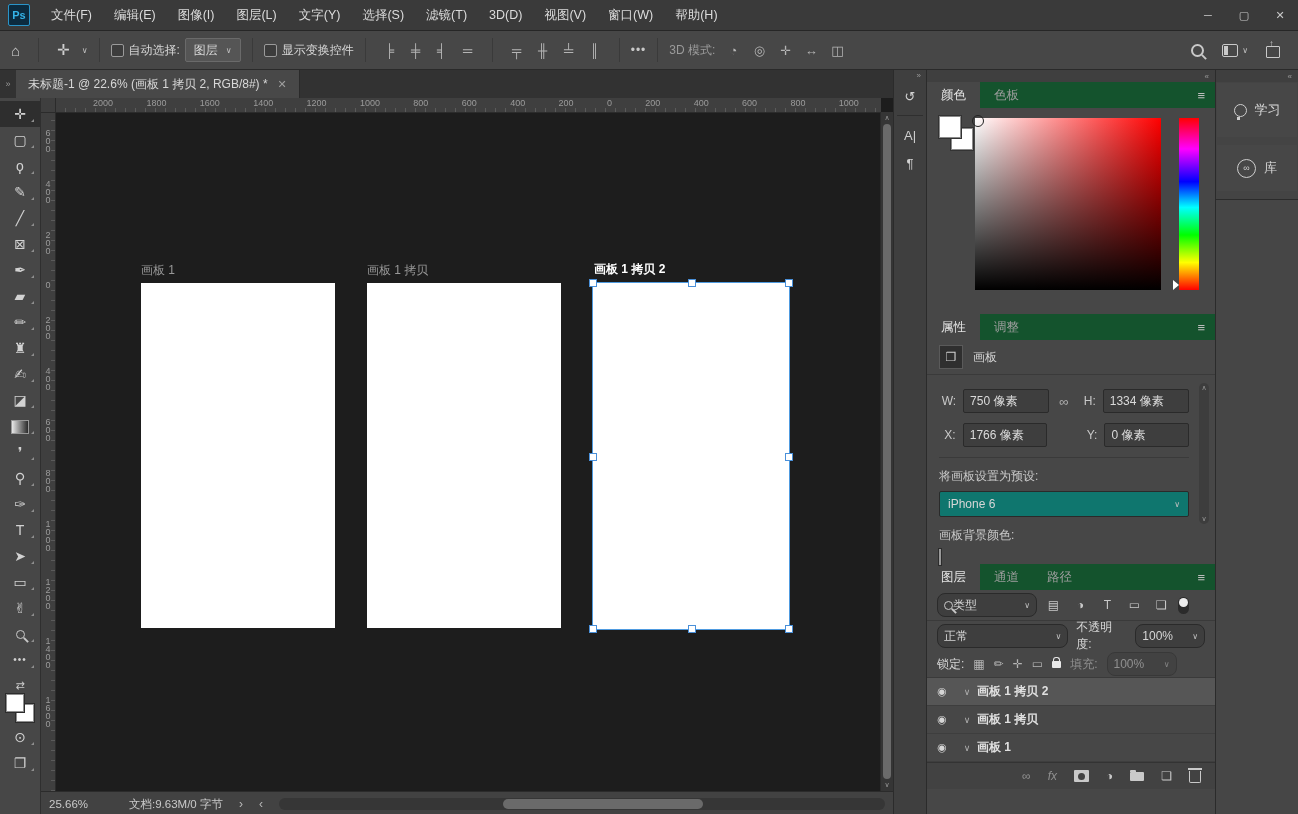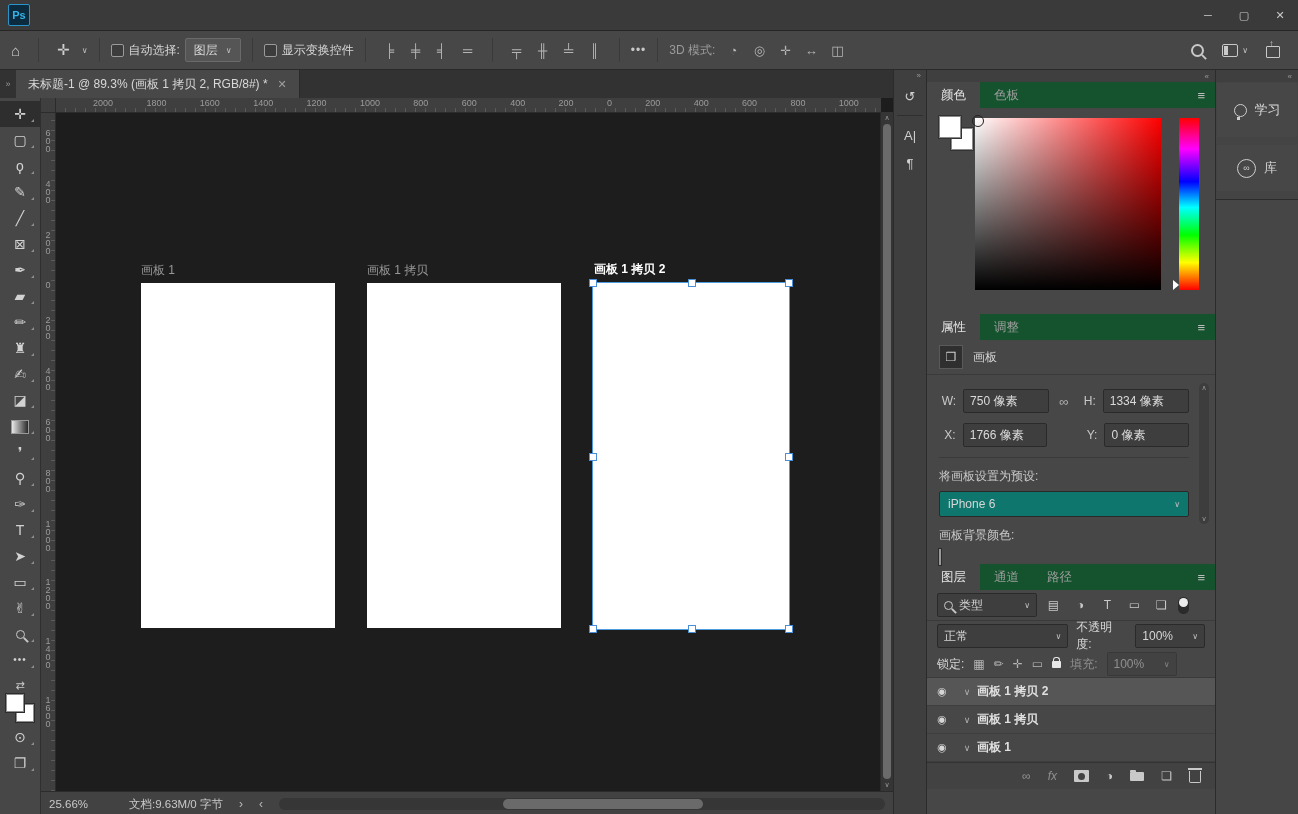--- a/index.html
+++ b/index.html
@@ -104,21 +104,21 @@
   .fin{width:76px;height:22px;background:#3e3e3e;border:1px solid #2a2a2a;border-radius:2px;display:flex;align-items:center;padding:0 6px;color:#dadada}
   .linkic{color:#b0b0b0;font-size:13px;margin:0 3px}
   .pdiv{height:1px;background:#3a3a3a;margin:4px 0 10px}
   .plabel{color:#c9c9c9;margin:2px 0 6px}
   .psel{height:24px;background:#0f766e;border:1px solid #2a2a2a;border-radius:2px;display:flex;align-items:center;padding:0 8px;margin-bottom:10px}
   .psel .cv{margin-left:auto}
   .bgsw{width:18px;height:14px;background:#fff;border:1px solid #999;box-shadow:0 0 0 1px #2c2c2c}
   .pscroll{position:absolute;right:6px;top:8px;bottom:40px;width:10px;background:#3d3d3d;border-radius:5px;font-size:7px;color:#9a9a9a;text-align:center}
   .pscroll .up{position:absolute;top:1px;left:0;right:0}.pscroll .dn{position:absolute;bottom:1px;left:0;right:0}
   .lfilter{height:30px;display:flex;align-items:center;gap:6px;padding:0 10px;border-bottom:1px solid #3a3a3a;flex:none}
-  .ldd{display:flex;align-items:center;gap:6px;height:22px;background:#3e3e3e;border:1px solid #2a2a2a;border-radius:2px;padding:0 6px;width:86px}
+  .ldd{display:flex;align-items:center;height:22px;background:#3e3e3e;border:1px solid #2a2a2a;border-radius:8px;padding:0 6px;width:86px}
   .ldd .lab{flex:1}
   .fico{width:21px;text-align:center;color:#c9c9c9;font-size:12px}
   .i-pill{width:11px;height:17px;border-radius:6px;background:#2b2b2b;position:relative;display:inline-block}
   .i-pill::before{content:"";position:absolute;top:1px;left:1px;width:9px;height:9px;border-radius:50%;background:#ececec}
   .lblend{height:30px;display:flex;align-items:center;gap:8px;padding:0 10px;flex:none}
   .bsel{width:118px}.osel{width:56px}
   .llock{height:26px;display:flex;align-items:center;gap:9px;padding:0 10px;border-bottom:1px solid #3a3a3a;flex:none}
   .lockico{color:#b5b5b5;font-size:12px}
   .i-lock{width:9px;height:7px;background:#e8e8e8;border-radius:1px;position:relative;display:inline-block}
   .i-lock::before{content:"";position:absolute;top:-4px;left:1px;width:5px;height:4px;border:1.5px solid #e8e8e8;border-bottom:none;border-radius:3px 3px 0 0}
@@ -150,20 +150,33 @@
     font-family:"DejaVu Sans","Liberation Sans",sans-serif;
     text-shadow:-2px -2px 0 #000,2px -2px 0 #000,-2px 2px 0 #000,2px 2px 0 #000,-3px 0 0 #000,3px 0 0 #000,0 -3px 0 #000,0 3px 0 #000}
 </style>
 </head>
 <body>
 
 <div class="app">
 
   <div class="titlebar">
     <div class="pslogo">Ps</div>
+    <div class="menus">
+        <span>文件(F)</span>
+        <span>编辑(E)</span>
+        <span>图像(I)</span>
+        <span>图层(L)</span>
+        <span>文字(Y)</span>
+        <span>选择(S)</span>
+        <span>滤镜(T)</span>
+        <span>3D(D)</span>
+        <span>视图(V)</span>
+        <span>窗口(W)</span>
+        <span>帮助(H)</span>
+      </div>
     <div class="wctrl">
       <span class="wbtn">─</span>
       <span class="wbtn">▢</span>
       <span class="wbtn">✕</span>
     </div>
   </div>
 
   <div class="optbar">
     <span class="ic16">⌂</span>
     <span class="sep"></span>
@@ -213,21 +226,21 @@
       <span class="i-share"></span>
     </div>
   </div>
 
   <div class="main">
 
     <div class="leftregion">
       <div class="tabbar">
         <span class="tabexp">»</span>
         <div class="doctab">
-          <span>未标题-1 @ 89.3% (画板 1 拷贝 2, RGB/8#) *</span>
+          <span>未标题-1 @ 22.6% (画板 1 拷贝 2, RGB/8#) *</span>
           <span class="x">✕</span>
         </div>
       </div>
 
       <div class="regionbody">
 
         <div class="toolbar">
           <div class="tool sel">✛</div>
           <div class="tool">▢</div>
           <div class="tool">ϙ</div>

